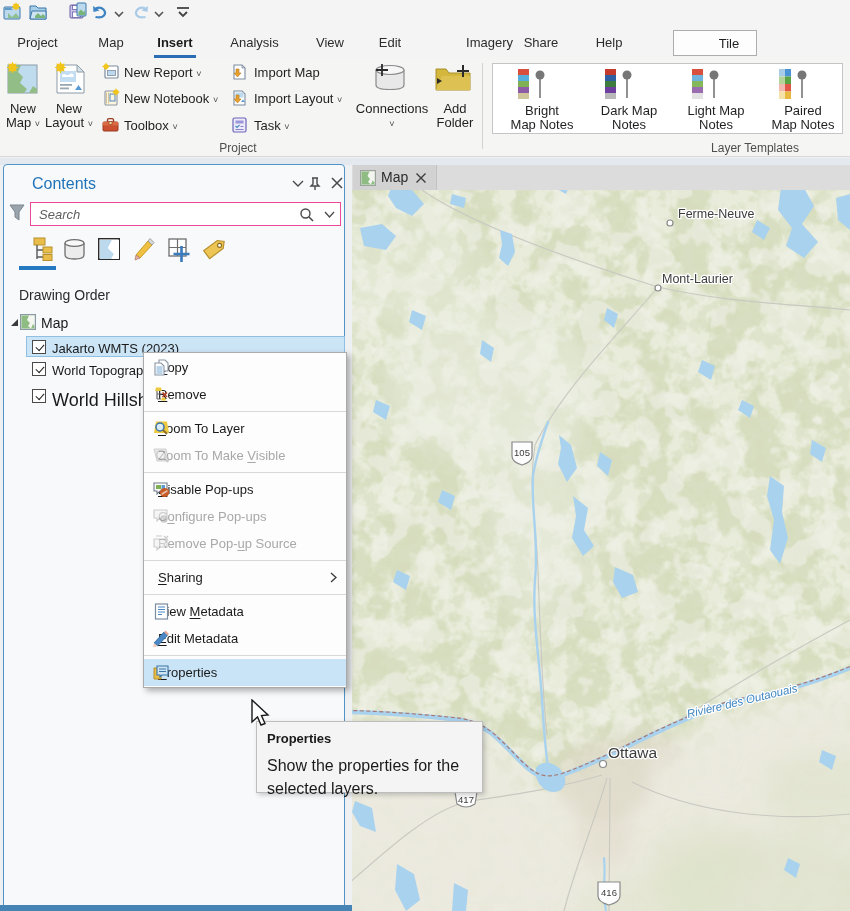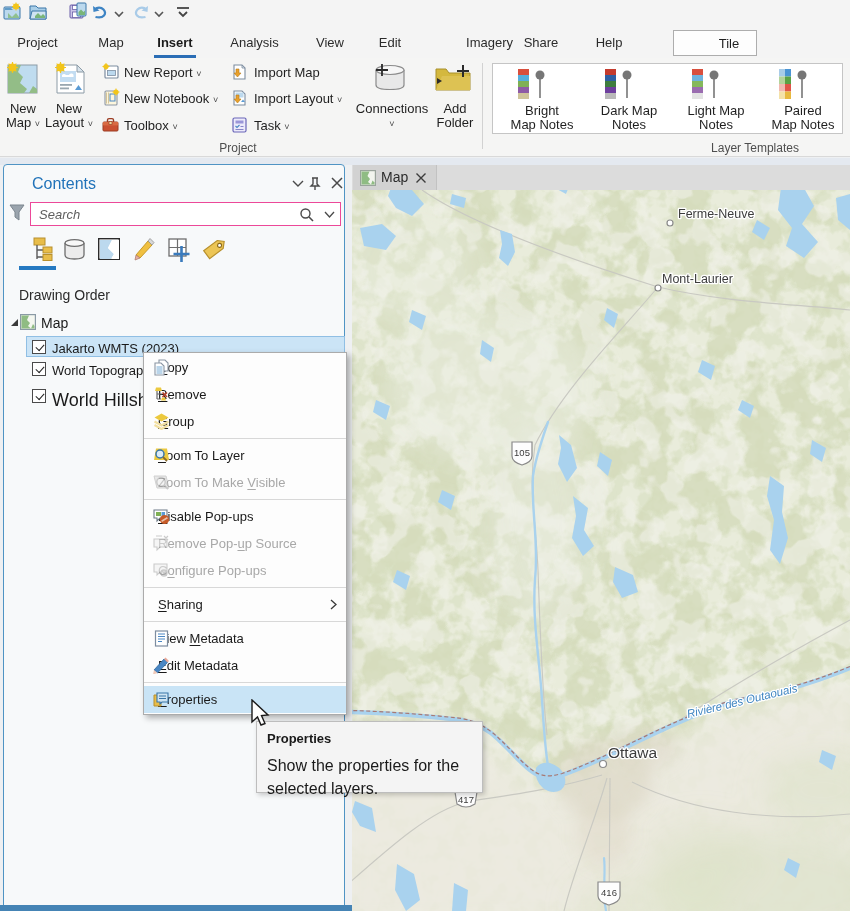--- a/index.html
+++ b/index.html
@@ -467,53 +467,48 @@
           <path d="M6 1 L12 1 L15 4 L15 12 L6 12 Z" fill="#fff" stroke="#8a95a3" stroke-width="1.1"></path>
           <path d="M2 4 L8 4 L11 7 L11 16 L2 16 Z" fill="#fff" stroke="#8a95a3" stroke-width="1.1"></path>
           <path d="M3.5 8 L9.5 8 M3.5 10 L9.5 10 M3.5 12 L9.5 12 M3.5 14 L9.5 14" stroke="#74aad4" stroke-width="1"></path>
         </svg><u>C</u>opy</div>
     <div class="mi"><svg class="ic" viewBox="0 0 17 17">
           <path d="M2 5 L3 1.5 L8 1.5 L9 5 Z" fill="#ecc93e"></path>
           <path d="M4 5 L4 13 M4 8 L9 8 M4 13 L8 13" stroke="#6a6a6a" stroke-width="1.2" fill="none"></path>
           <path d="M8 14.5 L9 11.5 L12 11.5 L13 14.5 Z" fill="#ecc93e"></path>
           <path d="M9.5 6.5 L14 11 M14 6.5 L9.5 11" stroke="#b5432e" stroke-width="1.7"></path>
         </svg><u>R</u>emove</div>
-    <div class="mi"><svg class="ic" viewBox="0 0 17 17">
-          <path d="M8.5 0.5 L15.5 4.5 L8.5 8.5 L1.5 4.5 Z" fill="#ecc93e"></path>
-          <path d="M1.5 8.5 L8.5 12.5 L15.5 8.5" fill="none" stroke="#f2dfa0" stroke-width="2.2"></path>
-          <path d="M1.5 12 L8.5 16 L15.5 12" fill="none" stroke="#f2dfa0" stroke-width="2.2"></path>
-        </svg><u>G</u>roup</div>
     <div class="msep"></div>
     <div class="mi"><svg class="ic" viewBox="0 0 17 17">
           <path d="M3 1.5 L14 1.5 L16 13 L1 13 Z" fill="#ecc93e"></path>
           <circle cx="7" cy="7" r="4" fill="#dcecf6" stroke="#3a76a8" stroke-width="1.5"></circle>
           <path d="M10 10 L14 14" stroke="#8a6a2a" stroke-width="1.8"></path>
         </svg><u>Z</u>oom To Layer</div>
     <div class="mi dis"><svg class="ic" viewBox="0 0 17 17" opacity="0.45">
           <path d="M1 2 L13 2 L16 14 L4 14 Z" fill="#cfcfcf" stroke="#9a9a9a" stroke-width="1"></path>
           <circle cx="8" cy="8" r="4.2" fill="#e8e8e8" stroke="#8a8a8a" stroke-width="1.4"></circle>
           <path d="M11 11 L15 15" stroke="#8a8a8a" stroke-width="1.8"></path>
         </svg>Zoom To Make <u>V</u>isible</div>
     <div class="msep"></div>
     <div class="mi"><svg class="ic" viewBox="0 0 17 17">
           <path d="M1 2 L14 2 L14 10 L7 10 L4 13 L4 10 L1 10 Z" fill="#fff" stroke="#6e7b88" stroke-width="1.1"></path>
           <rect x="3" y="4" width="5" height="4" fill="#7fb055"></rect>
           <rect x="8.5" y="4" width="3.5" height="4" fill="#5a9bd4"></rect>
           <circle cx="11.5" cy="11.5" r="4.6" fill="#c75b28"></circle>
           <path d="M8.6 13.2 L14.4 9.8" stroke="#e8c0a8" stroke-width="1.7"></path>
         </svg><u>D</u>isable Pop-ups</div>
     <div class="mi dis"><svg class="ic" viewBox="0 0 17 17" opacity="0.5">
-          <path d="M1 4 L14 4 L14 12 L7 12 L4 15 L4 12 L1 12 Z" fill="#eee" stroke="#9a9a9a" stroke-width="1.1"></path>
-          <path d="M3 1 L9 1 M11 1 L15 5 M15 1 L11 5" stroke="#9a9a9a" stroke-width="1.2"></path>
-        </svg>Remove Pop-<u>u</u>p Source</div>
-    <div class="mi dis"><svg class="ic" viewBox="0 0 17 17" opacity="0.5">
           <path d="M1 2 L14 2 L14 10 L7 10 L4 13 L4 10 L1 10 Z" fill="#eee" stroke="#9a9a9a" stroke-width="1.1"></path>
           <circle cx="11" cy="11" r="3" fill="none" stroke="#9a9a9a" stroke-width="1.3"></circle>
           <path d="M11 7 L11 15 M7 11 L15 11" stroke="#9a9a9a" stroke-width="1" transform="rotate(45 11 11)"></path>
         </svg>C<u>o</u>nfigure Pop-ups</div>
+    <div class="mi dis"><svg class="ic" viewBox="0 0 17 17" opacity="0.5">
+          <path d="M1 4 L14 4 L14 12 L7 12 L4 15 L4 12 L1 12 Z" fill="#eee" stroke="#9a9a9a" stroke-width="1.1"></path>
+          <path d="M3 1 L9 1 M11 1 L15 5 M15 1 L11 5" stroke="#9a9a9a" stroke-width="1.2"></path>
+        </svg>Remove Pop-<u>u</u>p Source</div>
     <div class="msep"></div>
     <div class="mi"><u>S</u>haring<svg style="position:absolute;right:9px;top:8px;" width="7" height="11" viewBox="0 0 7 11">
           <path d="M1 1 L6 5.5 L1 10" fill="none" stroke="#3a3a3a" stroke-width="1.3"></path>
         </svg></div>
     <div class="msep"></div>
     <div class="mi"><svg class="ic" viewBox="0 0 17 17">
           <rect x="2.5" y="1" width="12" height="15" fill="#fff" stroke="#7d8da0" stroke-width="1.2"></rect>
           <path d="M5 4 L12 4 M5 6.5 L12 6.5 M5 9 L12 9 M5 11.5 L9 11.5" stroke="#4a87c4" stroke-width="1"></path>
         </svg>View <u>M</u>etadata</div>
     <div class="mi"><svg class="ic" viewBox="0 0 17 17">

